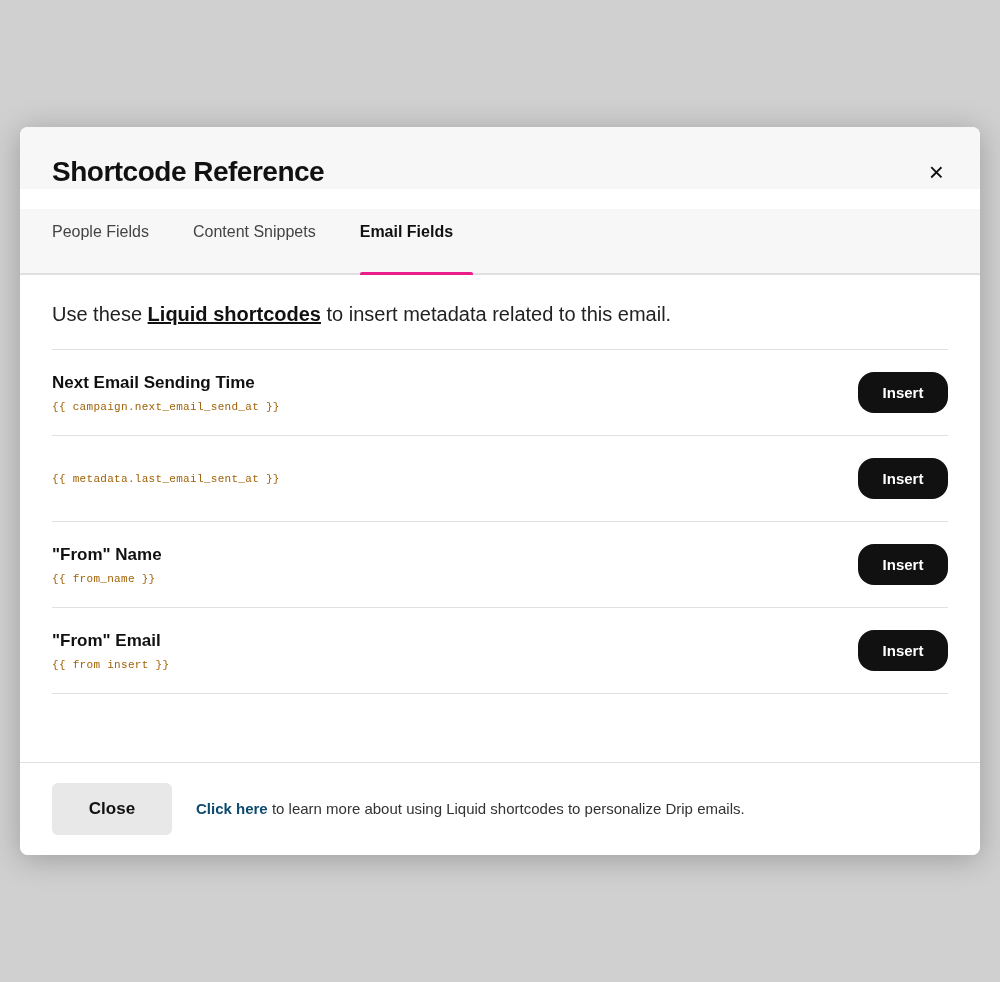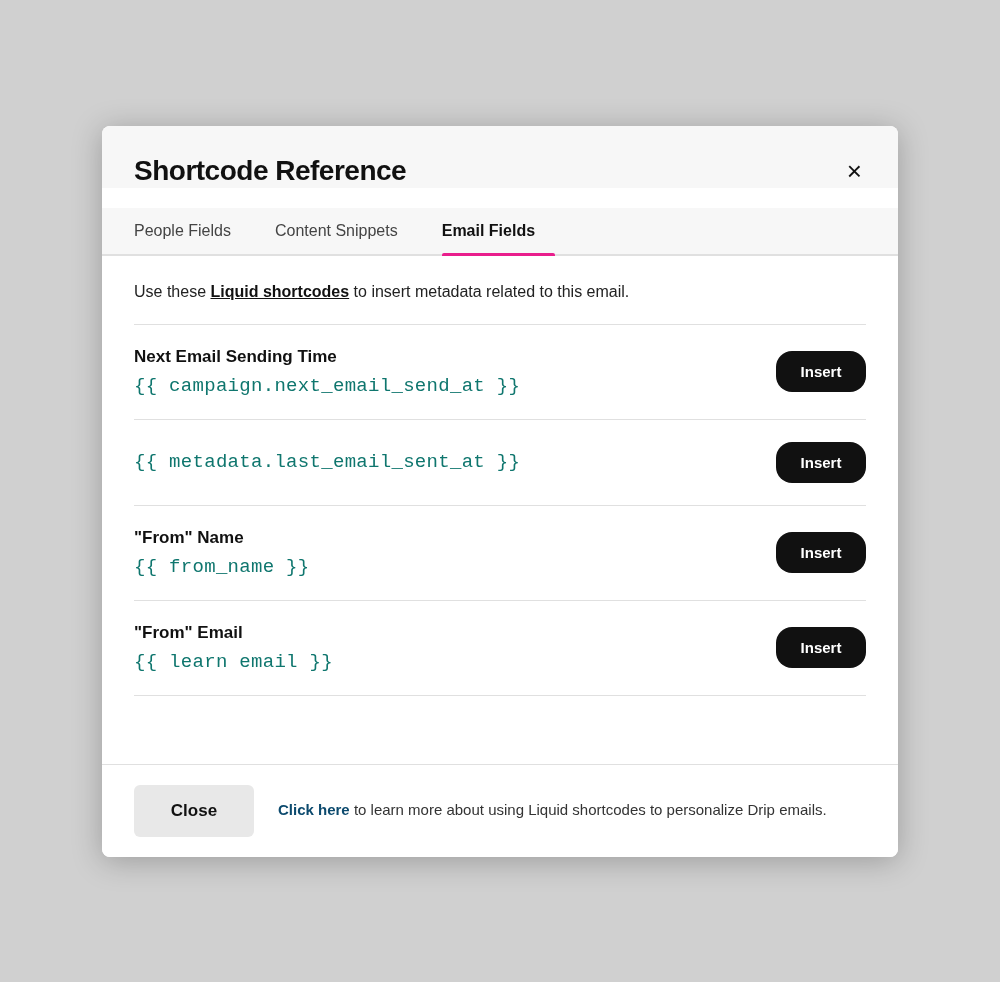--- a/index.html
+++ b/index.html
@@ -22,21 +22,21 @@
       height: 982px;
       display: flex;
       justify-content: center;
       align-items: center;
       background: #d0d0d0;
     }
 
     .modal {
       background: #fff;
       border-radius: 8px;
-      width: 796px;
+      width: 960px;
       max-height: 920px;
       box-shadow: 0 4px 30px rgba(0,0,0,0.25);
       display: flex;
       flex-direction: column;
       overflow: hidden;
     }
 
     .modal-header {
       display: flex;
       justify-content: space-between;
@@ -65,21 +65,21 @@
     .tabs {
       display: flex;
       gap: 0;
       padding: 0 32px;
       background: #f7f7f7;
       border-bottom: 2px solid #e0e0e0;
       margin-top: 20px;
     }
 
     .tab {
-      padding: 14px 20px 14px 0;
+      padding: 14px 20px 32px 0;
       font-size: 16px;
       font-weight: 400;
       color: #444;
       cursor: pointer;
       border: none;
       background: none;
       position: relative;
       margin-right: 24px;
     }
 
@@ -100,21 +100,21 @@
     }
 
     .modal-body {
       padding: 24px 32px;
       background: #fff;
       flex: 1;
       overflow-y: auto;
     }
 
     .description {
-      font-size: 16px;
+      font-size: 20px;
       color: #222;
       margin-bottom: 20px;
       line-height: 1.5;
     }
 
     .description a {
       font-weight: 700;
       text-decoration: underline;
       color: #111;
       cursor: pointer;
@@ -135,22 +135,22 @@
     }
 
     .shortcode-name {
       font-size: 17px;
       font-weight: 700;
       color: #111;
     }
 
     .shortcode-code {
       font-family: 'Courier New', Courier, monospace;
-      font-size: 19px;
-      color: #0f766e;
+      font-size: 11px;
+      color: #a16207;
       letter-spacing: 0.3px;
     }
 
     .insert-button {
       background: #111;
       color: #fff;
       border: none;
       border-radius: 16px;
       padding: 12px 22px;
       font-size: 15px;
@@ -244,21 +244,21 @@
         <div class="shortcode-info">
           <span class="shortcode-name">"From" Name</span>
           <span class="shortcode-code">{{ from_name }}</span>
         </div>
         <button class="insert-button">Insert</button>
       </div>
 
       <div class="shortcode-item">
         <div class="shortcode-info">
           <span class="shortcode-name">"From" Email</span>
-          <span class="shortcode-code">{{ learn email }}</span>
+          <span class="shortcode-code">{{ from insert }}</span>
         </div>
         <button class="insert-button">Insert</button>
       </div>
 
     </div>
 
     <div class="modal-footer">
       <button class="close-btn-footer">Close</button>
       <p class="footer-text">
         <a>Click here</a><span> to learn more about using Liquid shortcodes to personalize Drip emails.</span>

